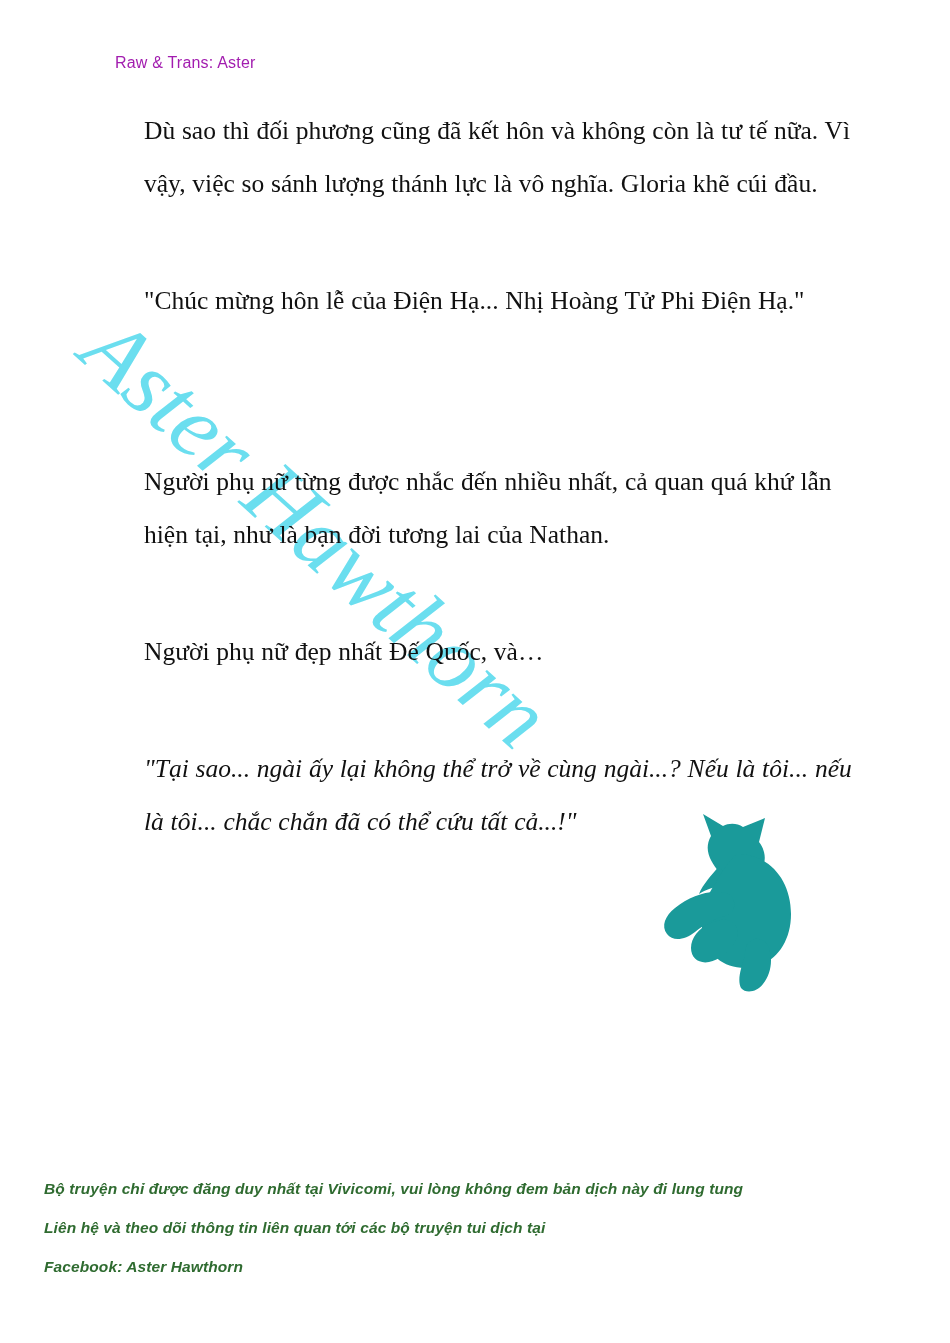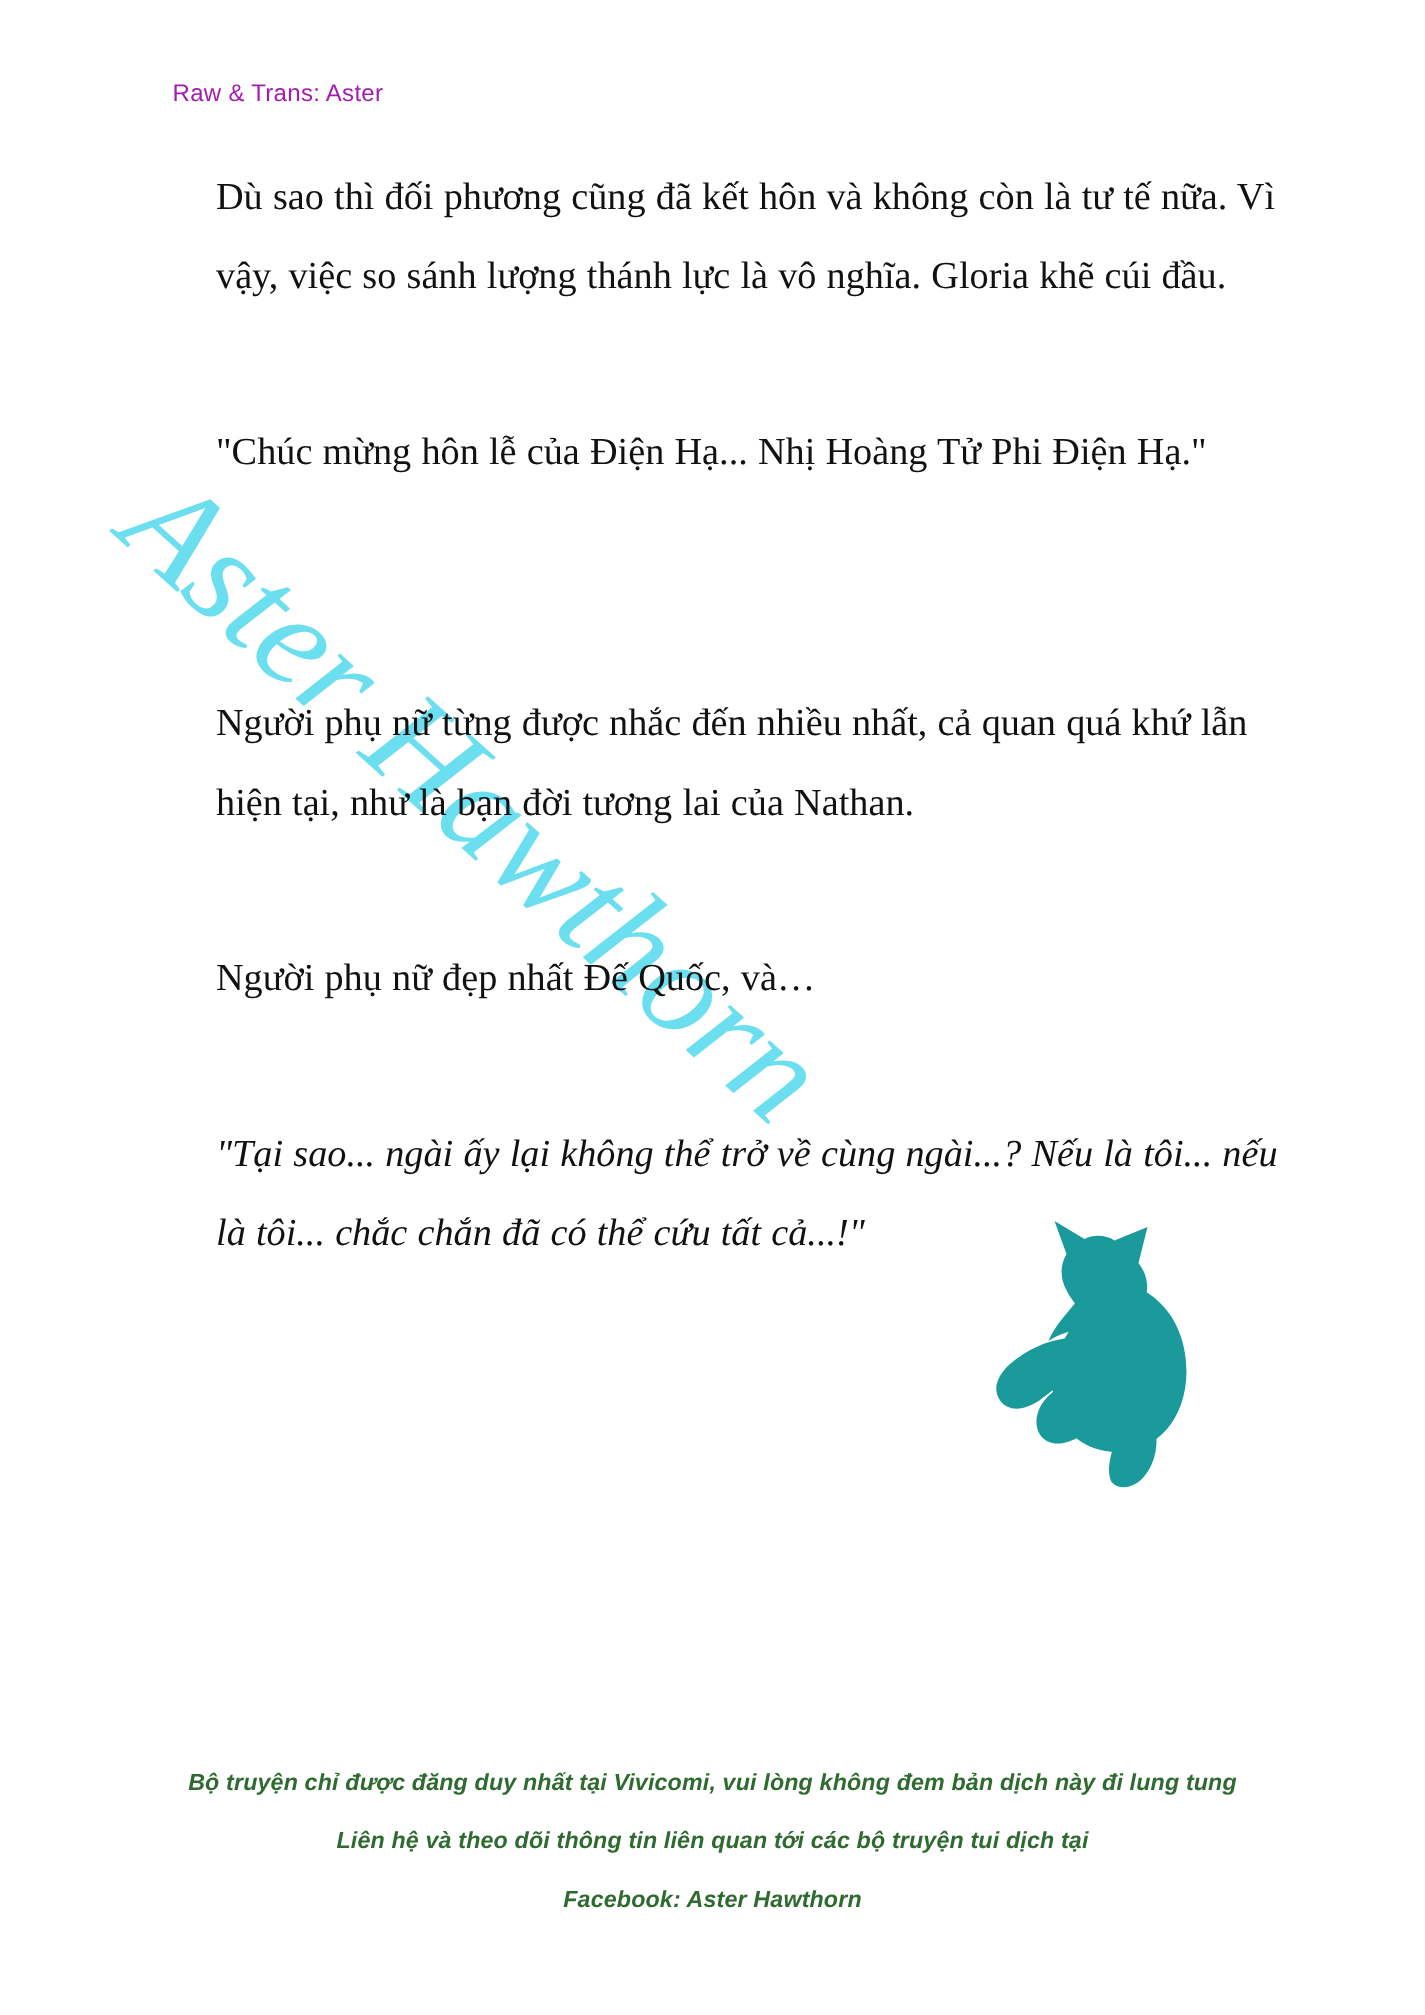--- a/index.html
+++ b/index.html
@@ -84,25 +84,26 @@
     pointer-events: none;
   }
 
   
   .footer-credits {
     position: absolute;
     left: 0;
     right: 0;
     top: 1172px;
     z-index: 3;
-    text-align: center;
+    text-align: left;
     font-family: "Liberation Sans", "DejaVu Sans", sans-serif;
     font-weight: bold;
     font-style: italic;
     color: #2f6b30;
+    padding-left: 44px;
   }
 
   .credit-line {
     font-size: 15.5px;
     line-height: 34px;
     letter-spacing: 0.1px;
   }
 
   .credit-line.spaced { margin-top: 5px; }
 

